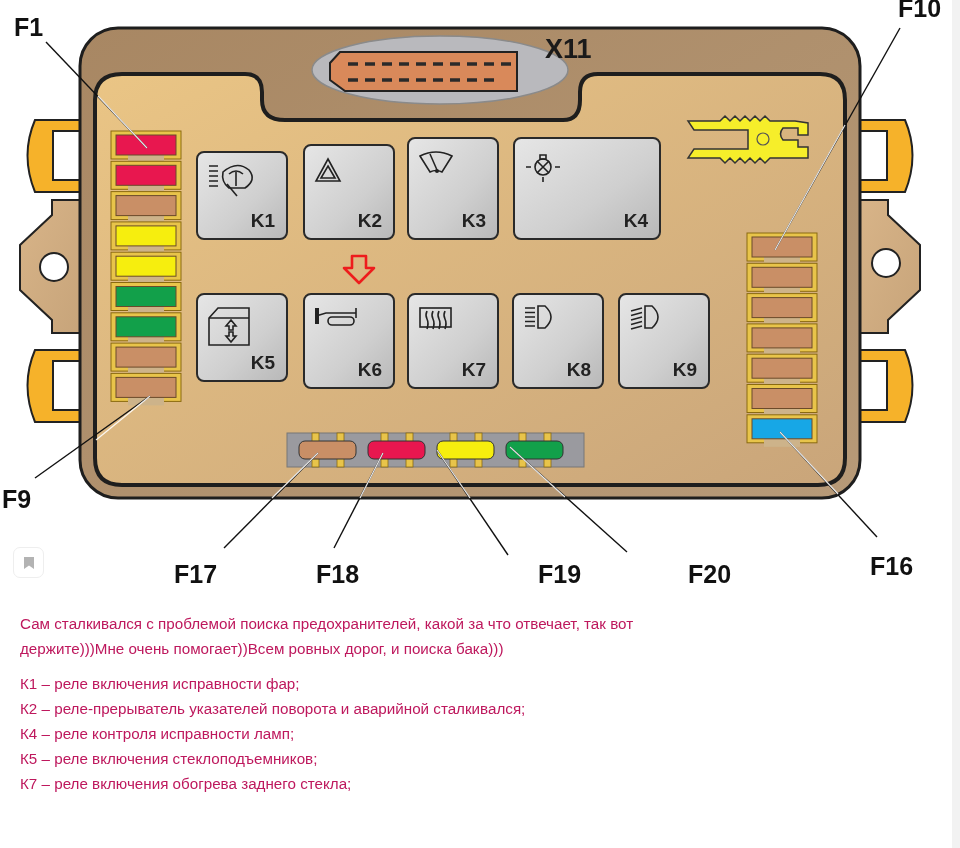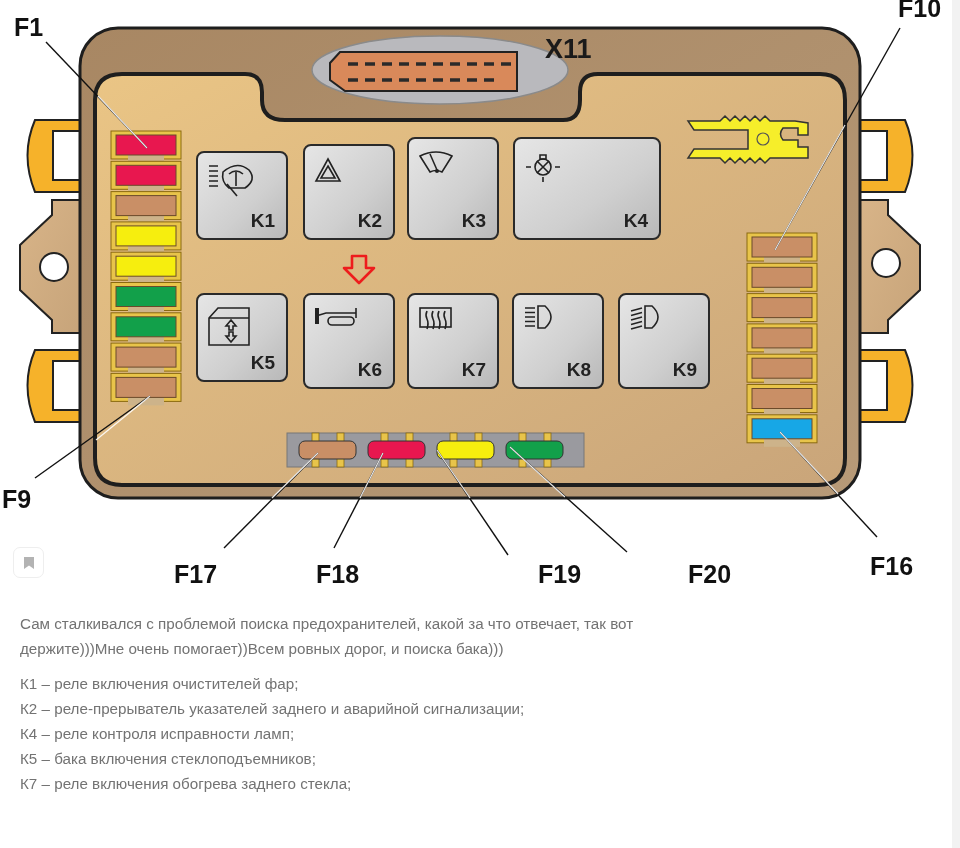--- a/index.html
+++ b/index.html
@@ -3,21 +3,21 @@
 <meta charset="utf-8">
 <style>
   html, body { margin:0; padding:0; background:#ffffff; }
   body { width:960px; height:848px; position:relative; overflow:hidden; font-family:"Liberation Sans", sans-serif; }
   #diagram { position:absolute; left:0; top:0; width:952px; height:600px; }
   .callout { font-family:"Liberation Sans", sans-serif; font-weight:bold; font-size:25px; fill:#111; }
   .relay-label { font-family:"Liberation Sans", sans-serif; font-weight:bold; font-size:19px; fill:#222; }
   .x11-label { font-family:"Liberation Sans", sans-serif; font-weight:bold; font-size:27px; fill:#1a1a1a; }
   .bookmark-btn { position:absolute; left:13px; top:547px; width:31px; height:31px; border:1px solid #eeeeee; border-radius:7px; background:#fff; box-sizing:border-box; cursor:pointer; }
   .bookmark-btn svg { position:absolute; left:10px; top:9px; }
-  .article { position:absolute; left:20px; top:611px; width:900px; color:#737373; font-size:15.2px; line-height:25px; }
+  .article { position:absolute; left:20px; top:611px; width:900px; color:#be185d; font-size:15.2px; line-height:25px; }
   .article p { margin:0; }
   .intro { margin-bottom:10px !important; }
   .relay-line { position:relative; height:25px; white-space:nowrap; }
   .relay-line .code { position:relative; }
   .underline-mark { position:absolute; left:-8px; right:-4px; bottom:-3px; height:2px; background:#e02020; border-radius:1px; }
   .scrollbar { position:absolute; right:0; top:0; width:8px; height:848px; background:#f2f2f2; }
 </style>
 </head>
 <body>
 
@@ -349,21 +349,21 @@
       <path d="M0,0 L10,0 L10,12 L5,8.5 L0,12 Z" fill="#b3b3b3"></path>
     </svg>
 </div>
 
 <div class="article">
   <p class="intro">
     <span>Сам сталкивался с проблемой поиска предохранителей, какой за что отвечает, так вот</span><br>
     <span>держите)))Мне очень помогает))Всем ровных дорог, и поиска бака)))</span>
   </p>
   <div id="relayList">
-      <div class="relay-line"><span class="code">К1</span><span> – реле включения очистителей фар;</span></div>
-      <div class="relay-line"><span class="code">К2</span><span> – реле-прерыватель указателей заднего и аварийной сигнализации;</span></div>
+      <div class="relay-line"><span class="code">К1</span><span> – реле включения исправности фар;</span></div>
+      <div class="relay-line"><span class="code">К2</span><span> – реле-прерыватель указателей поворота и аварийной сталкивался;</span></div>
       <div class="relay-line"><span class="code">К4</span><span> – реле контроля исправности ламп;</span></div>
-      <div class="relay-line"><span class="code">К5</span><span> – бака включения стеклоподъемников;</span></div>
+      <div class="relay-line"><span class="code">К5</span><span> – реле включения стеклоподъемников;</span></div>
       <div class="relay-line"><span class="code">К7</span><span> – реле включения обогрева заднего стекла;</span></div>
     </div>
 </div>
 
 <div class="scrollbar"></div>
 
 </body></html>

